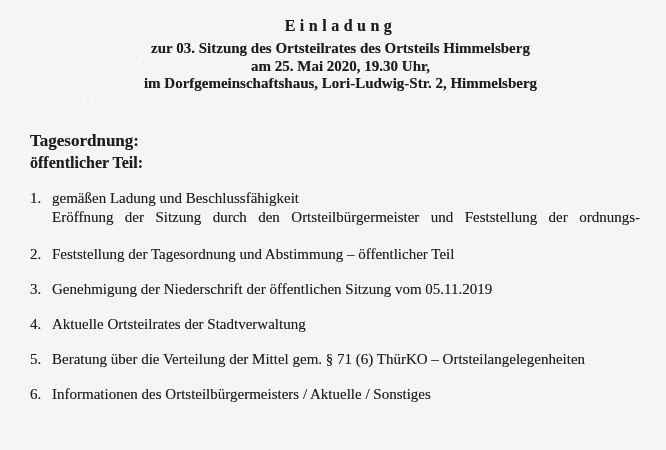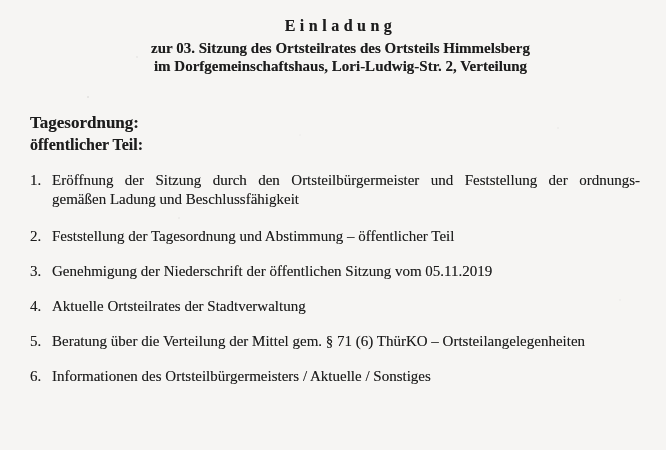--- a/index.html
+++ b/index.html
@@ -105,37 +105,38 @@
 </style>
 </head>
 <body style="--paper: #f6f5f3; --ink: #1d1d1d;">
 
 <div class="doc">
 
   <div class="header">
     <div class="title">Einladung</div>
     <div class="subtitle">
       <div class="subtitle-line">zur 03. Sitzung des Ortsteilrates des Ortsteils Himmelsberg</div>
-      <div class="subtitle-line">im Dorfgemeinschaftshaus, Lori-Ludwig-Str. 2, Verteilung</div>
+      <div class="subtitle-line">am 25. Mai 2020, 19.30 Uhr,</div>
+      <div class="subtitle-line">im Dorfgemeinschaftshaus, Lori-Ludwig-Str. 2, Himmelsberg</div>
     </div>
   </div>
 
   <div class="body-block">
     <div>
       <span class="agenda-heading">Tagesordnung:</span>
     </div>
     <div class="section-heading">öffentlicher Teil:</div>
 
     <div class="items">
 
       <div class="item">
         <span class="item-number">1.</span>
         <span class="item-text">
+          <span class="line">gemäßen Ladung und Beschlussfähigkeit</span>
           <span class="line justify-full">Eröffnung der Sitzung durch den Ortsteilbürgermeister und Feststellung der ordnungs-</span>
-          <span class="line">gemäßen Ladung und Beschlussfähigkeit</span>
         </span>
       </div>
 
       <div class="item">
         <span class="item-number">2.</span>
         <span class="item-text">
           <span class="line">Feststellung der Tagesordnung und Abstimmung – öffentlicher Teil</span>
         </span>
       </div>
 

